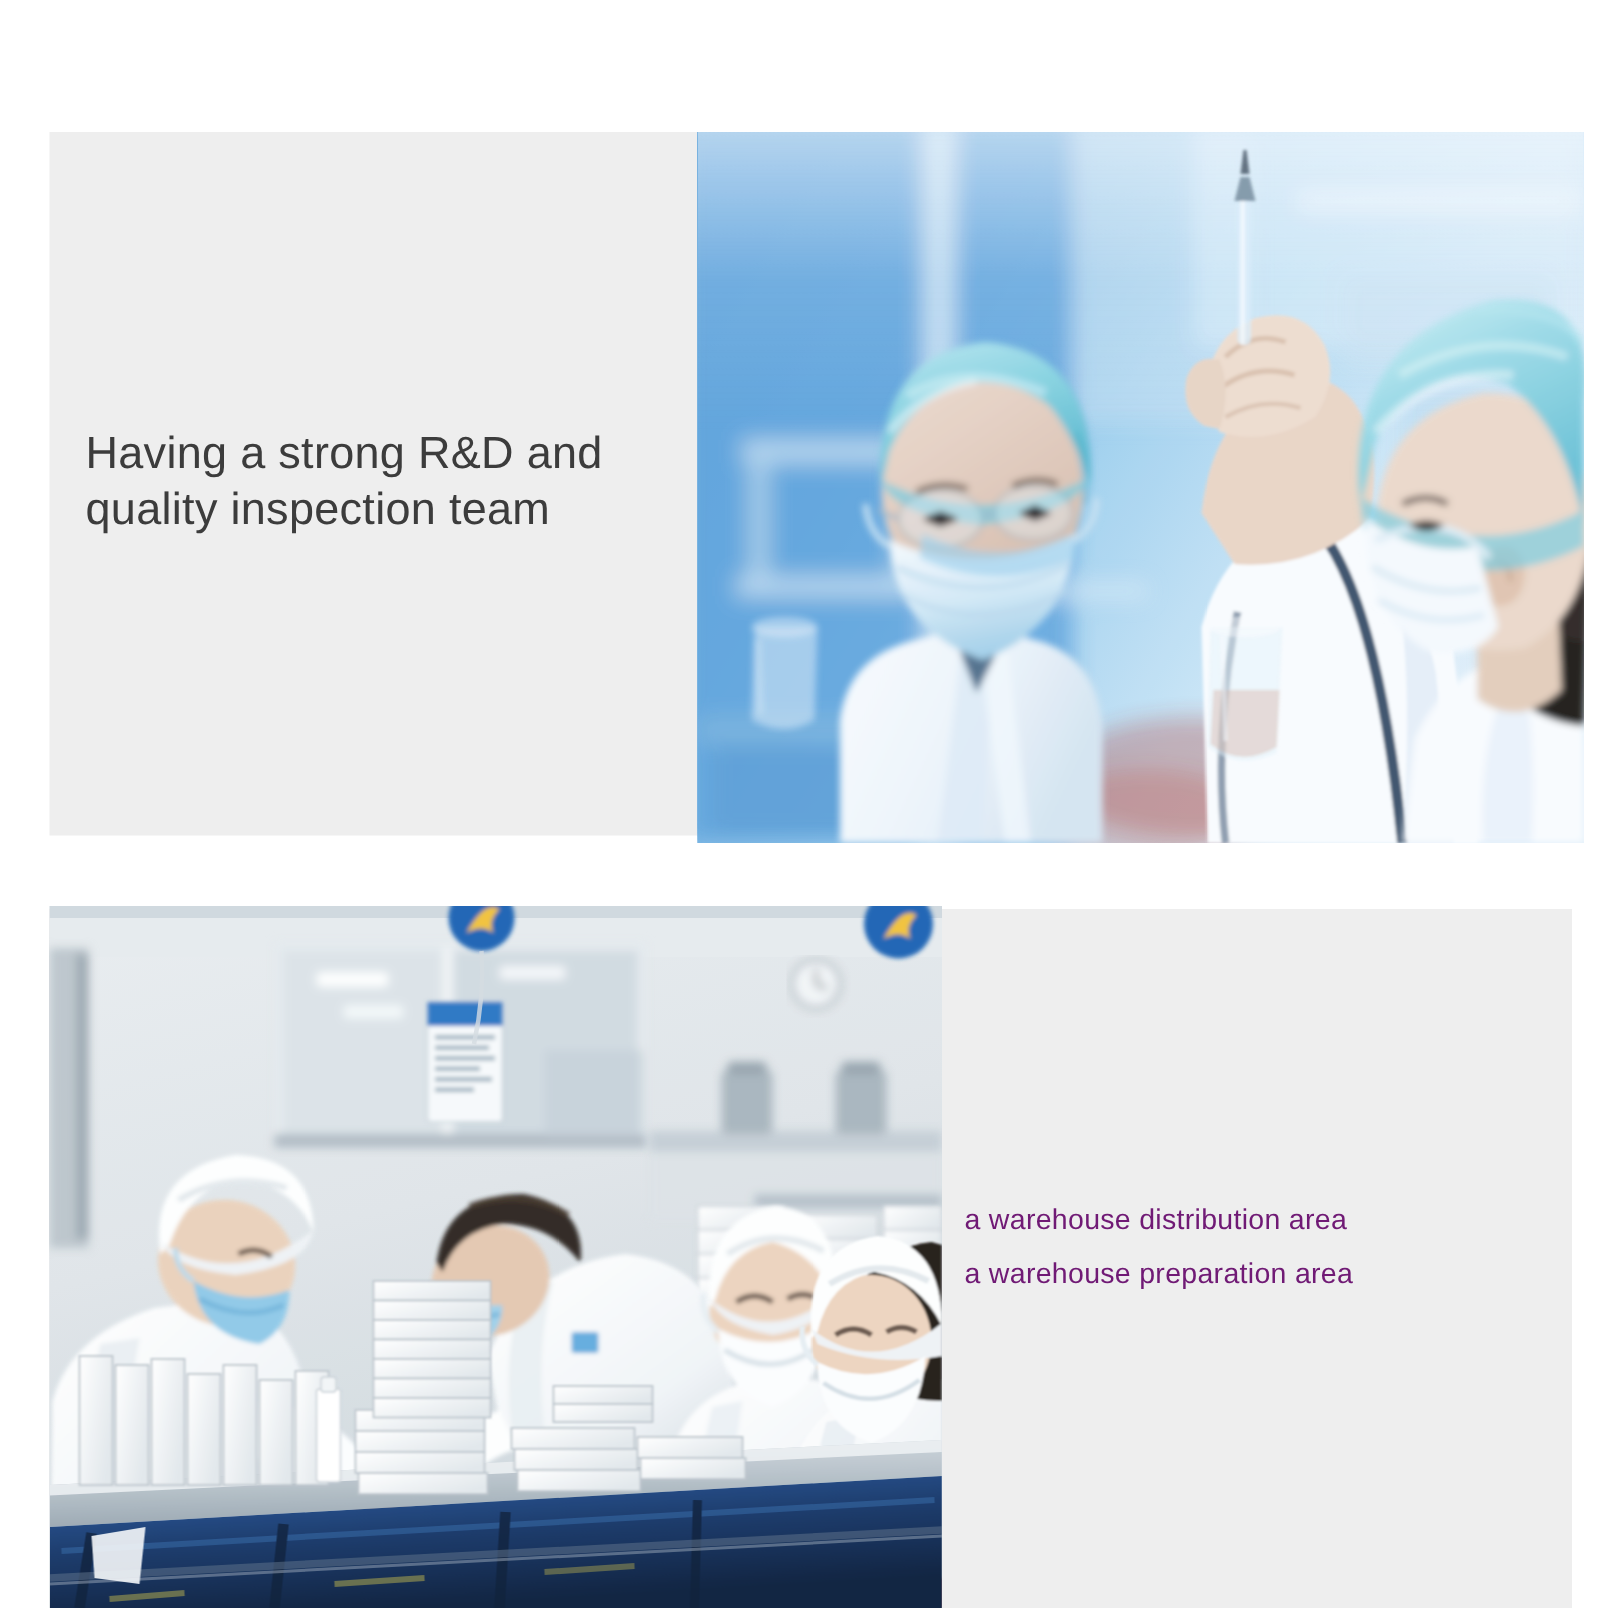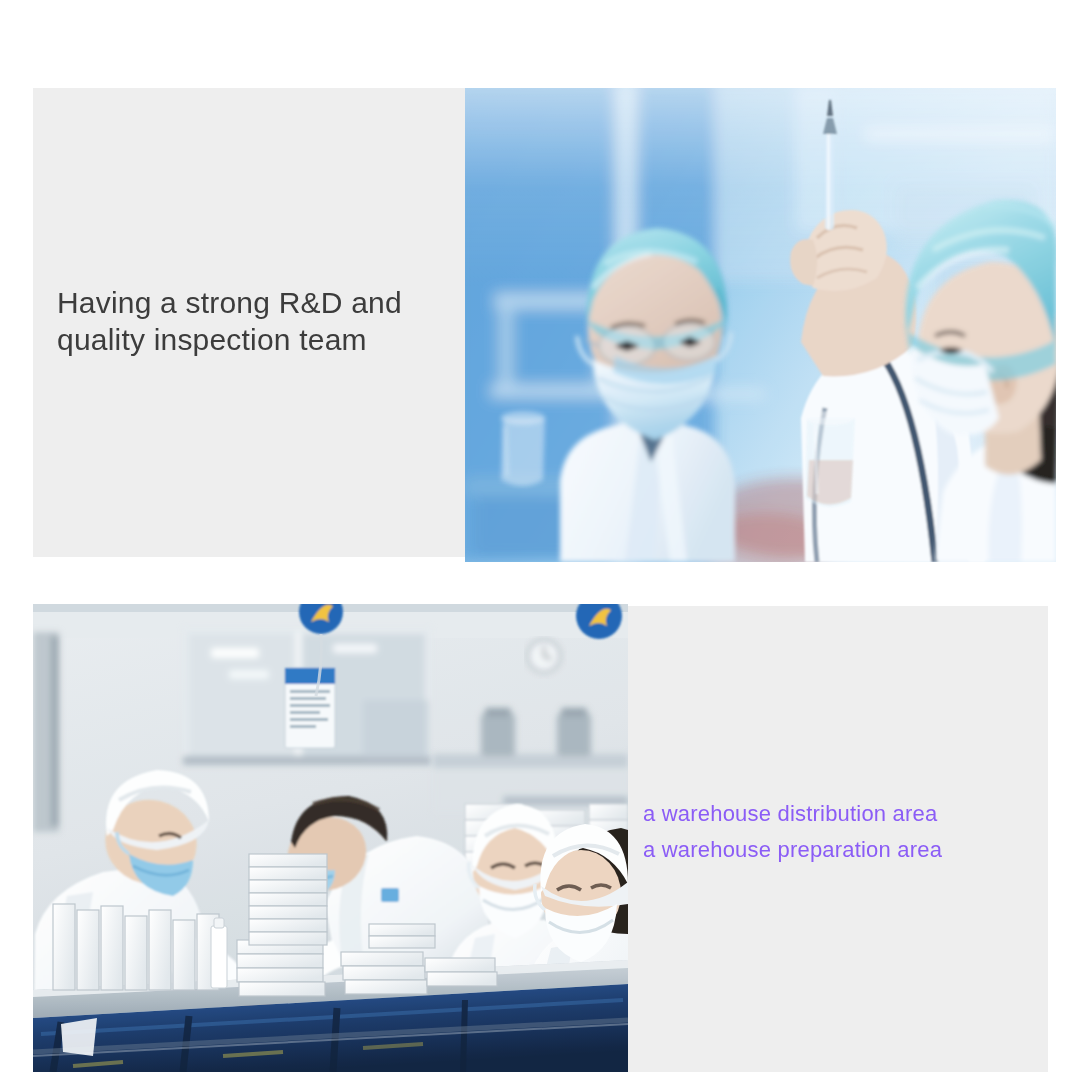--- a/index.html
+++ b/index.html
@@ -37,22 +37,22 @@
     position:absolute;left:33px;top:562px;width:1015px;height:466px;
     background:#eeeeee;
   }
   .photo-bot{
     position:absolute;left:33px;top:560px;width:595px;height:468px;
     overflow:hidden;
     background:#d7dde2;
   }
   .caption-bot{
     position:absolute;left:643px;top:752px;width:400px;
-    color:#8b5cf6;
-    font-size:22px;
+    color:#701a75;
+    font-size:19px;
     line-height:36px;
     font-weight:400;
     letter-spacing:.2px;
     white-space:pre-line;
   }
   svg{display:block;}
 </style>
 </head>
 <body>
 

